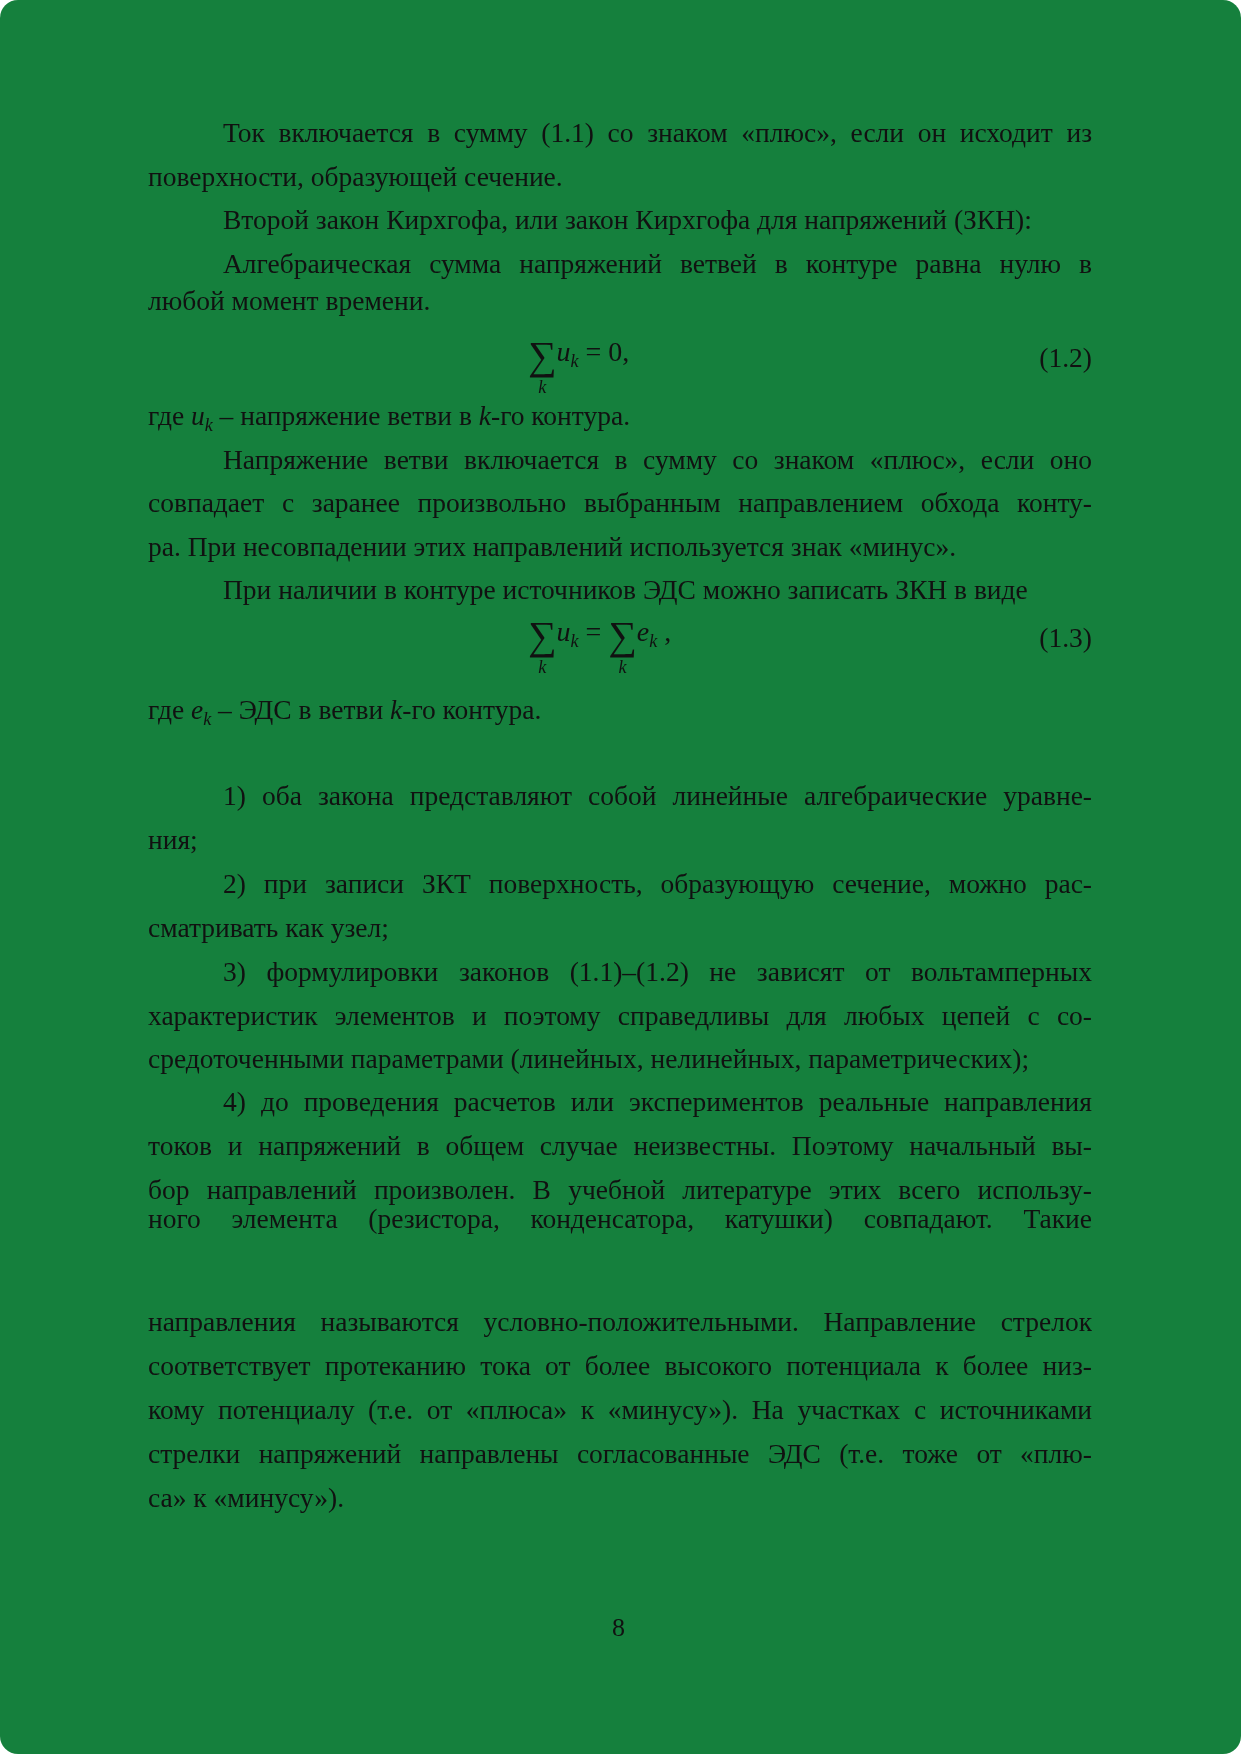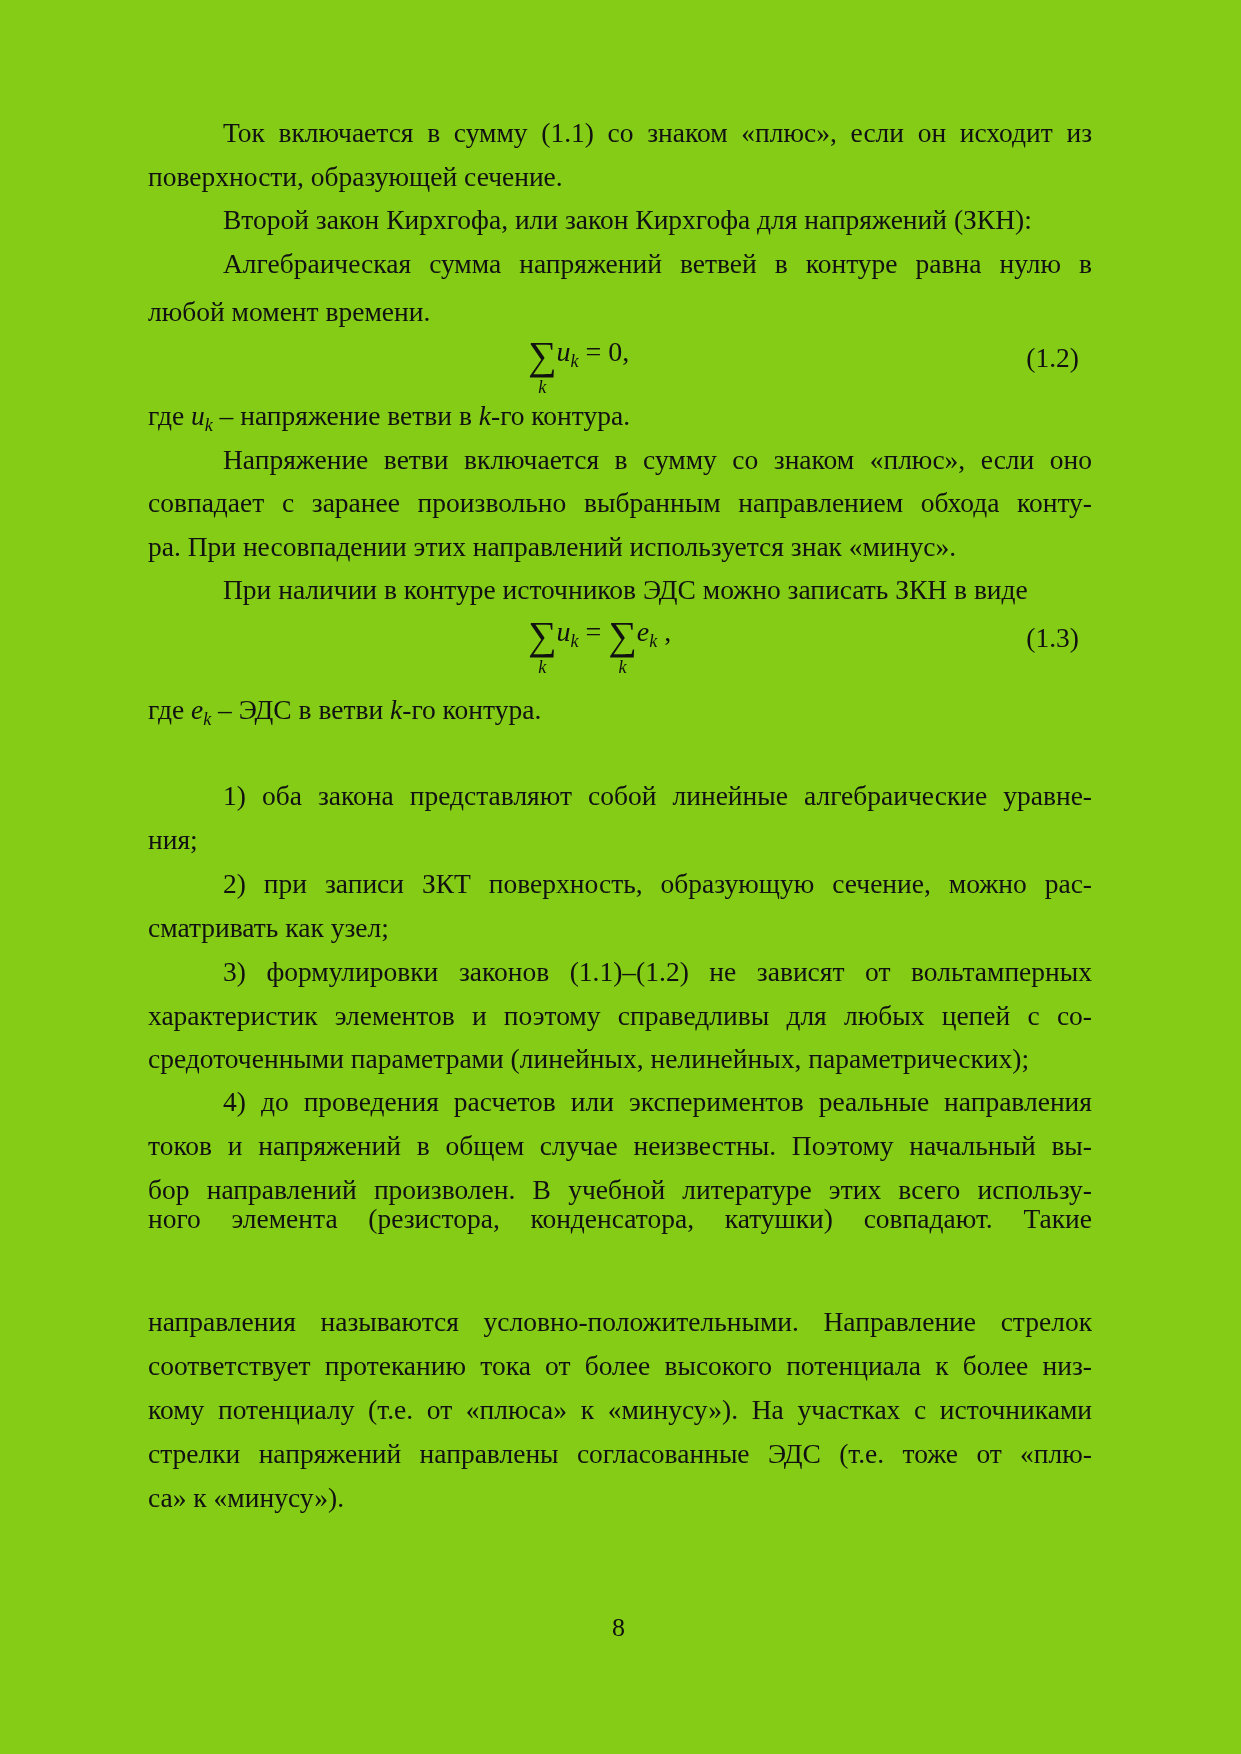--- a/index.html
+++ b/index.html
@@ -1,41 +1,41 @@
 <!DOCTYPE html>
 <html><head>
 <meta charset="utf-8">
 <style>
   html, body { margin: 0; padding: 0; background: #ffffff; }
   body { width: 1241px; height: 1754px; position: relative; overflow: hidden;
          font-family: "Liberation Serif", "DejaVu Serif", serif; color: #111111; }
-  .page { position: absolute; left: 0; top: 0; width: 1241px; height: 1754px; background: #84cc16; }
+  .page { position: absolute; left: 0; top: 0; width: 1241px; height: 1754px; background: #15803d; border-radius: 18px; }
   .line { position: absolute; left: 148px; width: 944px; font-size: 27.5px; line-height: 32px;
           white-space: nowrap; }
   .line.just { text-align: justify; text-align-last: justify; white-space: normal; height: 32px; overflow: hidden; }
   .line.ind { left: 223px; width: 869px; }
   .it { }
   .sub { font-size: 18px; font-style: italic; position: relative; top: 6px; }
   .formula { position: absolute; font-size: 28px; line-height: 32px; white-space: nowrap; }
   .sigma { display: inline-block; position: relative; font-size: 40px; line-height: 40px; vertical-align: -8px; }
   .sigma .lim { position: absolute; left: 50%; transform: translateX(-50%); top: 42px; font-size: 18px; font-style: italic; line-height: 18px; }
   .var { font-style: italic; }
-  .eqnum { position: absolute; right: 162px; font-size: 27.5px; line-height: 32px; }
+  .eqnum { position: absolute; right: 149px; font-size: 27.5px; line-height: 32px; }
   .pagenum { position: absolute; left: 612px; top: 1612px; font-size: 26px; line-height: 32px; }
 </style>
 </head>
 <body>
 
 <div class="page">
 
   <div class="line just ind" style="top:117px">Ток включается в сумму (1.1) со знаком «плюс», если он исходит из</div>
   <div class="line" style="top:161px">поверхности, образующей сечение.</div>
   <div class="line ind" style="top:204px">Второй закон Кирхгофа, или закон Кирхгофа для напряжений (ЗКН):</div>
   <div class="line just ind it" style="top:248px">Алгебраическая сумма напряжений ветвей в контуре равна нулю в</div>
-  <div class="line it" style="top:296px">любой момент времени.</div>
+  <div class="line it" style="top:285px">любой момент времени.</div>
 
   <div class="formula" style="left:528px; top:336px">
     <span class="sigma"><span>∑</span><span class="lim">k</span></span><span class="var">u</span><span class="sub">k</span><span> = 0</span><span>,</span>
   </div>
   <div class="eqnum" style="top:342px">(1.2)</div>
 
   <div class="line" style="top:400px">
     <span>где </span><span class="var">u</span><span class="sub">k</span><span> – напряжение ветви в </span><span class="var">k</span><span>-го контура.</span>
   </div>
 

